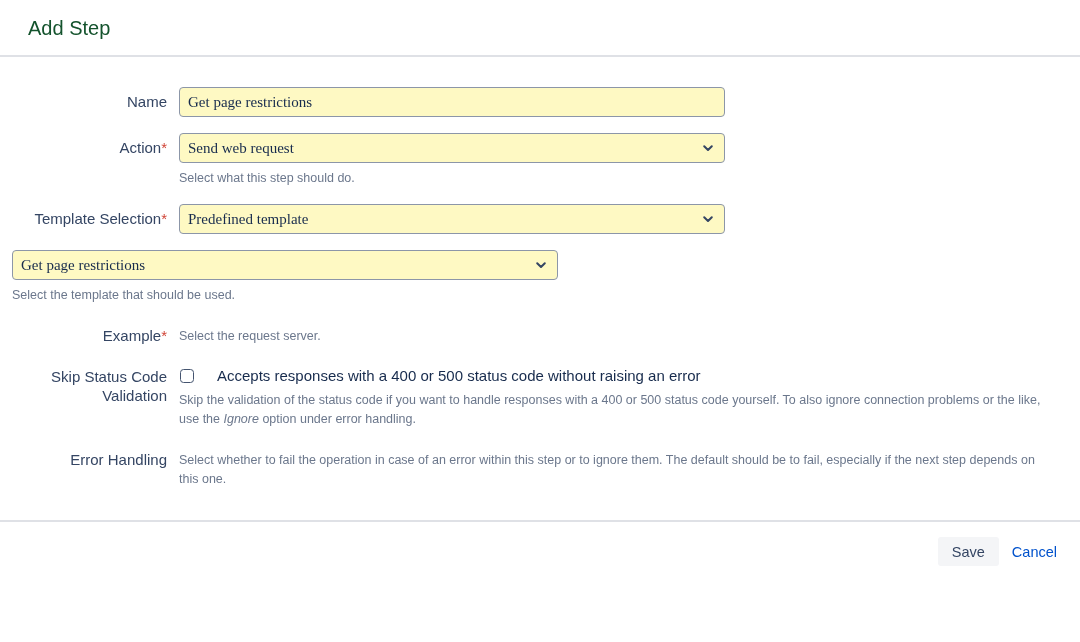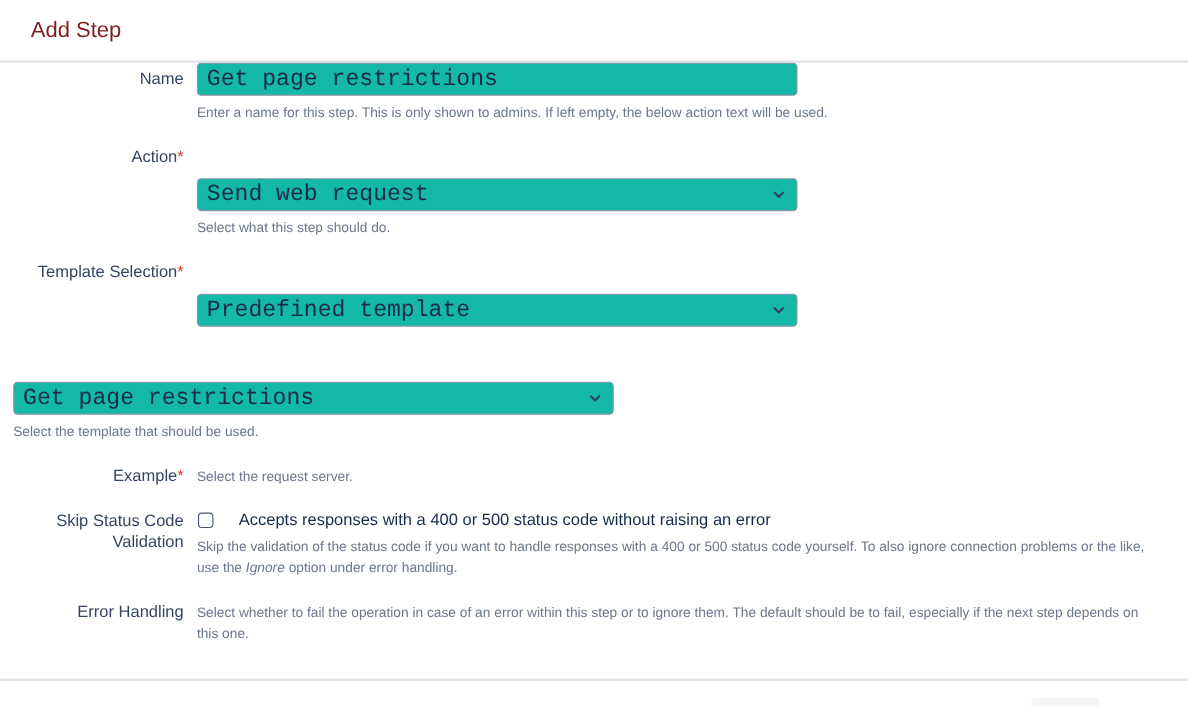--- a/index.html
+++ b/index.html
@@ -15,59 +15,58 @@
   }
 
   
   .header {
     padding: 15px 28px 13px 28px;
     border-bottom: 2px solid #dfe1e6;
   }
   .page-title {
     font-size: 20px;
     font-weight: 500;
-    color: #7f1d1d;
+    color: #14532d;
     line-height: 27px;
   }
 
   
-  .form { }
+  .form { padding-top: 30px; }
   .row { display: flex; margin-bottom: 16px; }
   .row-label {
     width: 167px;
     flex: 0 0 167px;
     text-align: right;
     padding-top: 5px;
     font-size: 15px;
     color: #344563;
     line-height: 19px;
   }
   .req { color: #d04437; }
   .row-field { margin-left: 12px; width: 875px; }
 
   .text-input, .select-input {
     width: 546px;
     height: 30px;
     border: 1px solid #8c96a8;
     border-radius: 4px;
-    background: #14b8a6;
-    font-family: Liberation Mono, monospace;
-    font-size: 21px;
+    background: #fef9c3;
+    font-family: Liberation Serif, serif;
+    font-size: 15px;
     color: #172b4d;
     padding: 0 8px;
     display: block;
   }
   .select-wrap { position: relative; width: 546px; }
   .select-input {
     appearance: none;
     -webkit-appearance: none;
     -moz-appearance: none;
     padding-right: 32px;
     width: 100%;
-    margin-top: 34px;
   }
   .chevron {
     position: absolute;
     right: 10px;
     top: 50%;
     transform: translateY(-50%);
     pointer-events: none;
     display: flex;
   }
 
@@ -128,21 +127,20 @@
 <div class="header">
   <div class="page-title">Add Step</div>
 </div>
 
 <div class="form">
 
   <div class="row">
     <div class="row-label"><span>Name</span><span class="req"></span></div>
     <div class="row-field">
       <input type="text" class="text-input" value="Get page restrictions" style="">
-      <div class="help">Enter a name for this step. This is only shown to admins. If left empty, the below action text will be used.</div>
     </div>
   </div>
 
   <div class="row">
     <div class="row-label"><span>Action</span><span class="req">*</span></div>
     <div class="row-field">
       <div class="select-wrap">
         <select class="select-input">
           <option>Send web request</option>
         </select>

